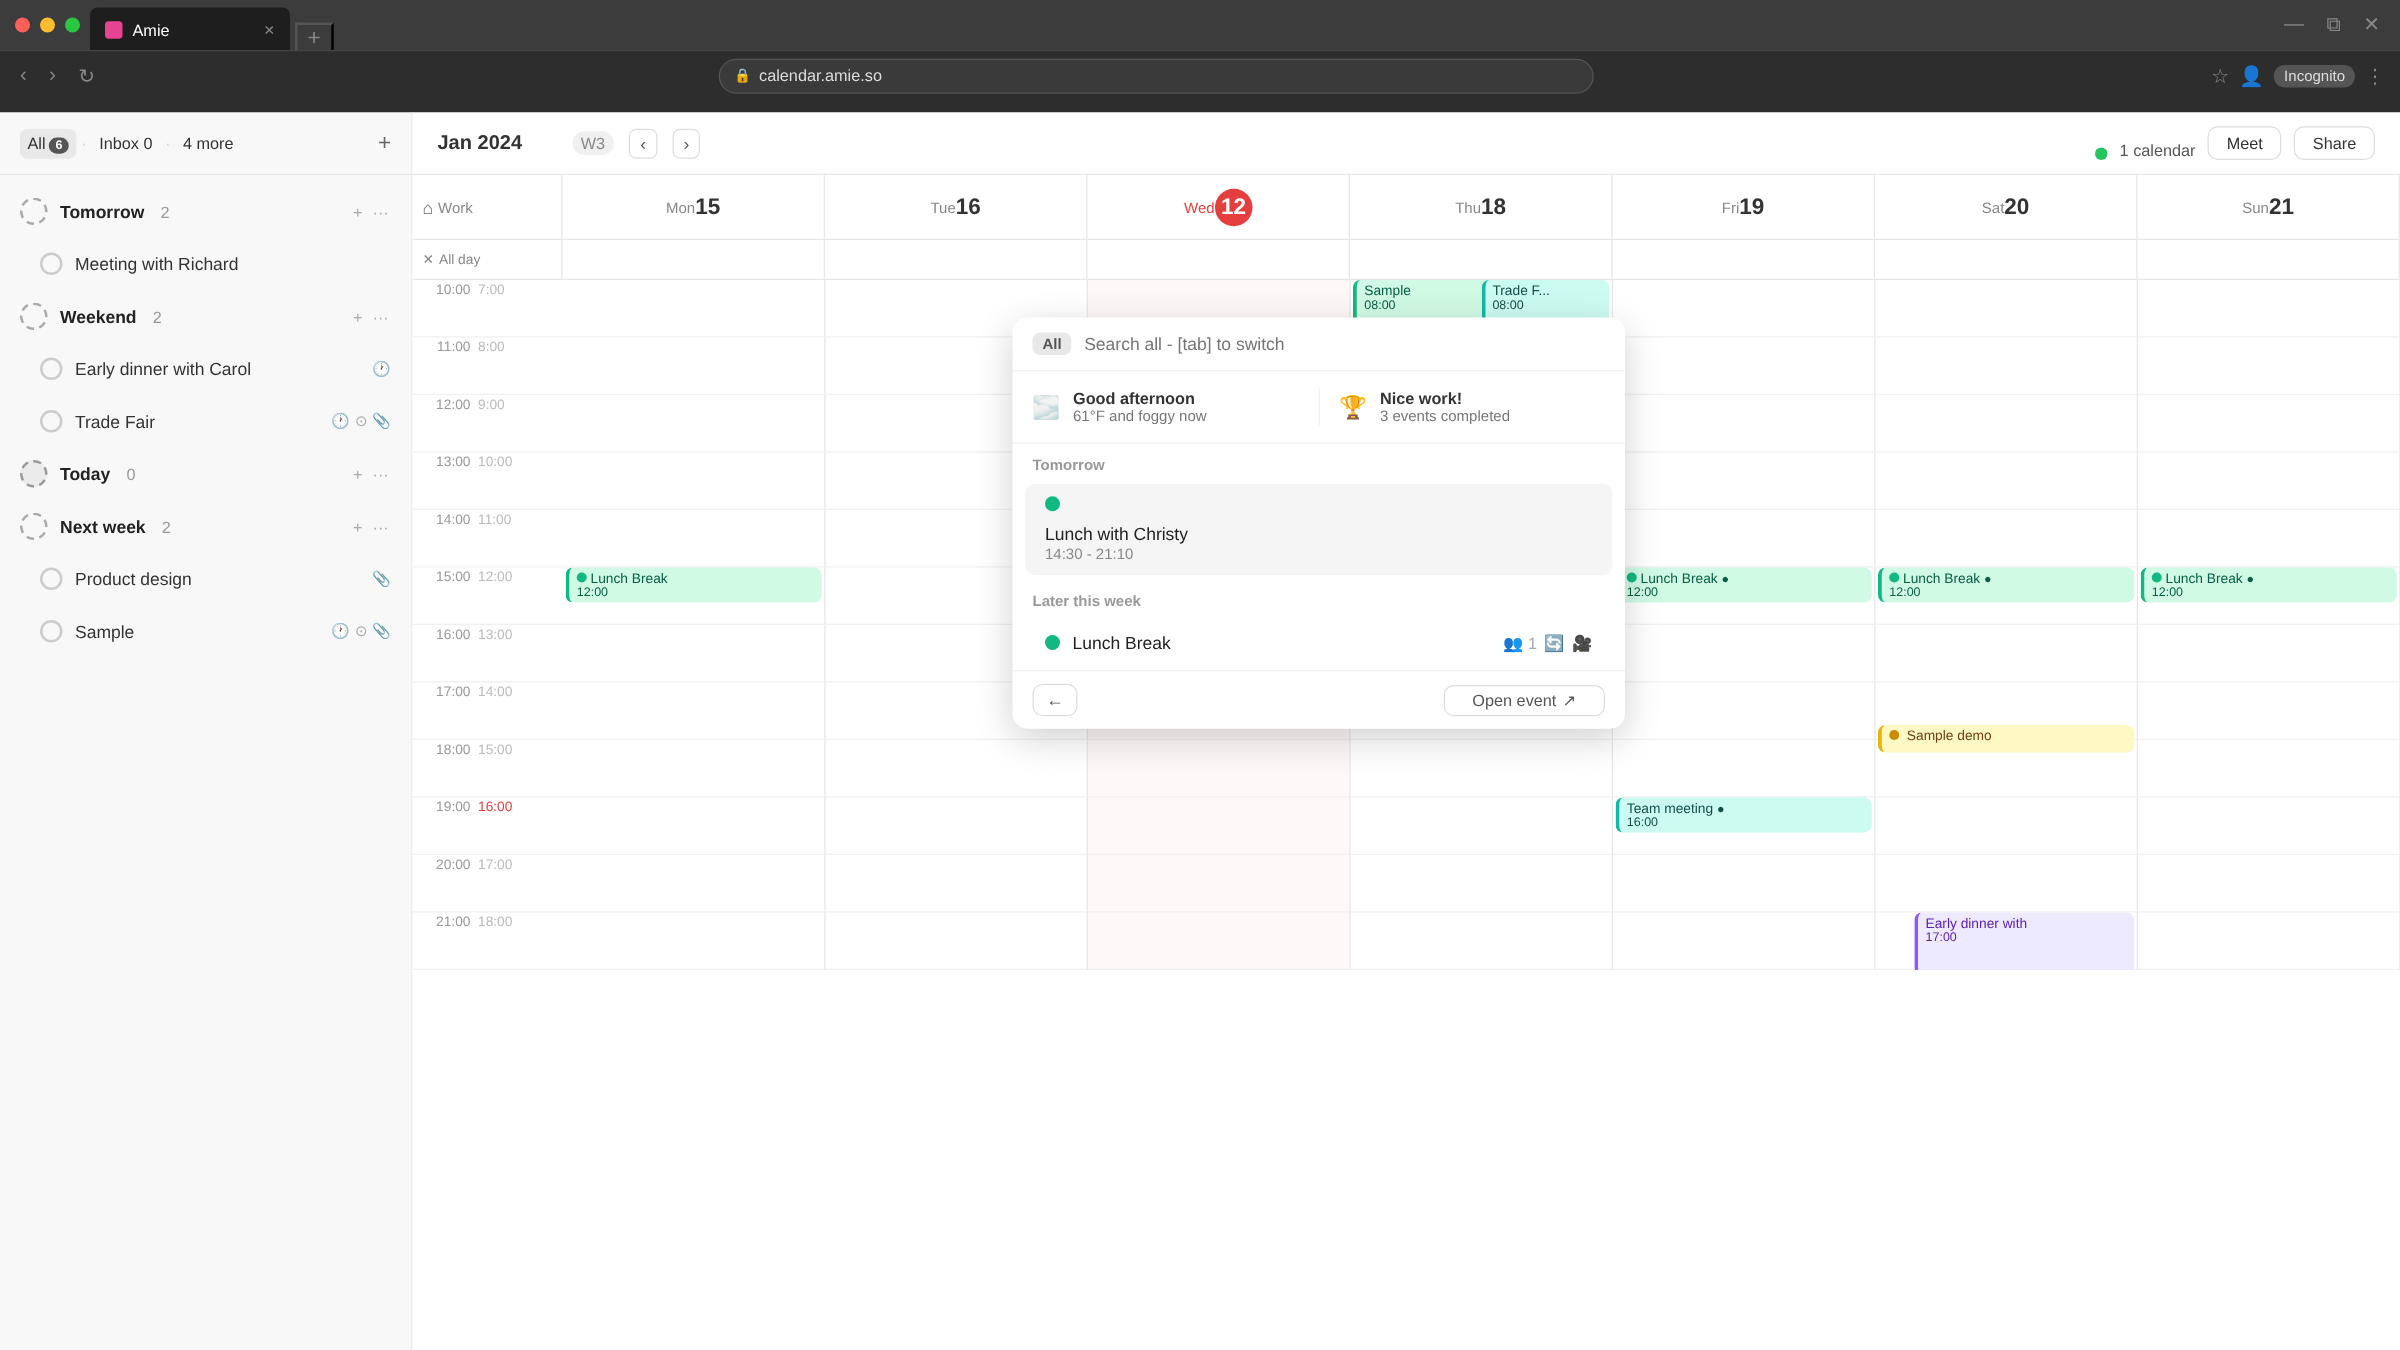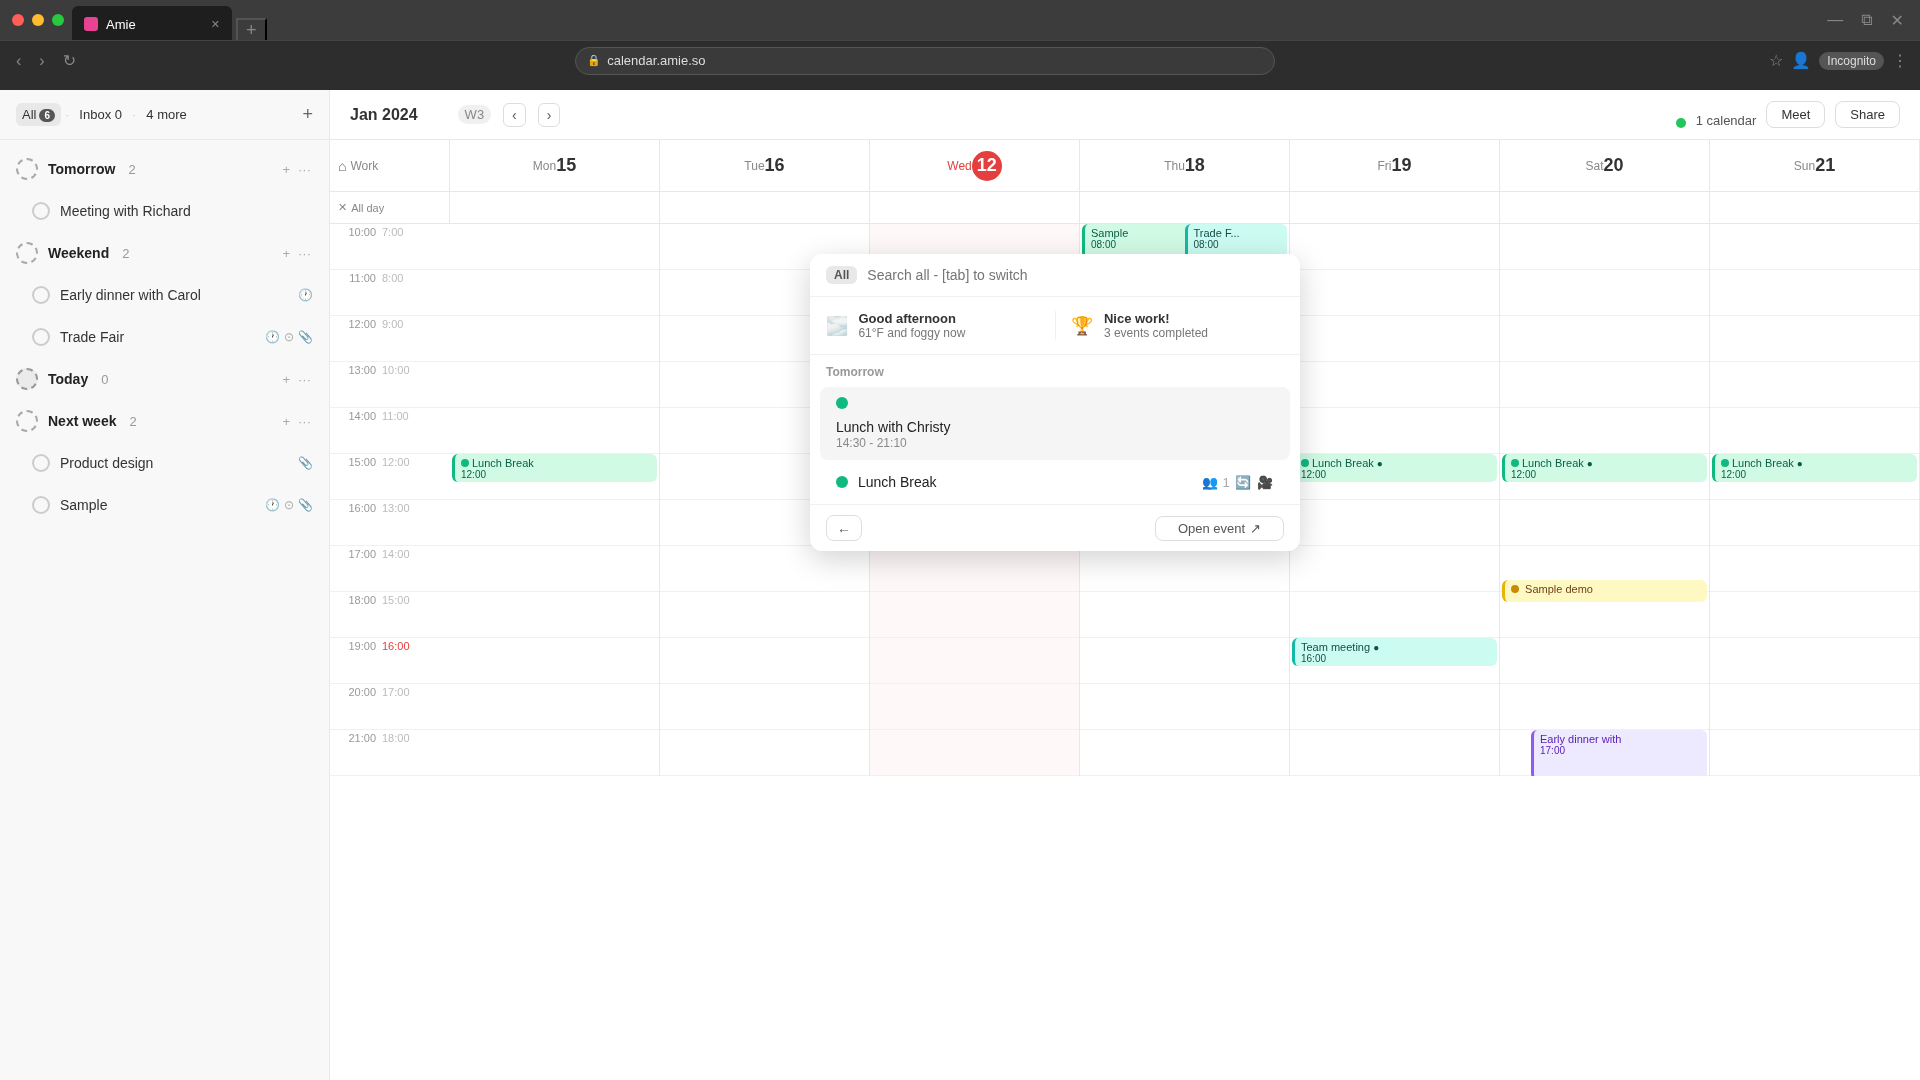--- a/index.html
+++ b/index.html
@@ -818,20 +818,21 @@
 
         <div class="popup-section-label">Tomorrow</div>
         <div class="popup-event-item">
           <span class="popup-event-dot"></span>
           <div>
             <div class="popup-event-name">Lunch with Christy</div>
             <div class="popup-event-time">14:30 - 21:10</div>
           </div>
         </div>
 
+        <div class="popup-section-label">Later this week</div>
         <div class="popup-event-item2">
           <span class="popup-event-dot2"></span>
           <div>
             <div class="popup-event-name">Lunch Break</div>
           </div>
           <div class="popup-event-icons">
             <span>👥 1</span>
             <span>🔄</span>
             <span>🎥</span>
           </div>

